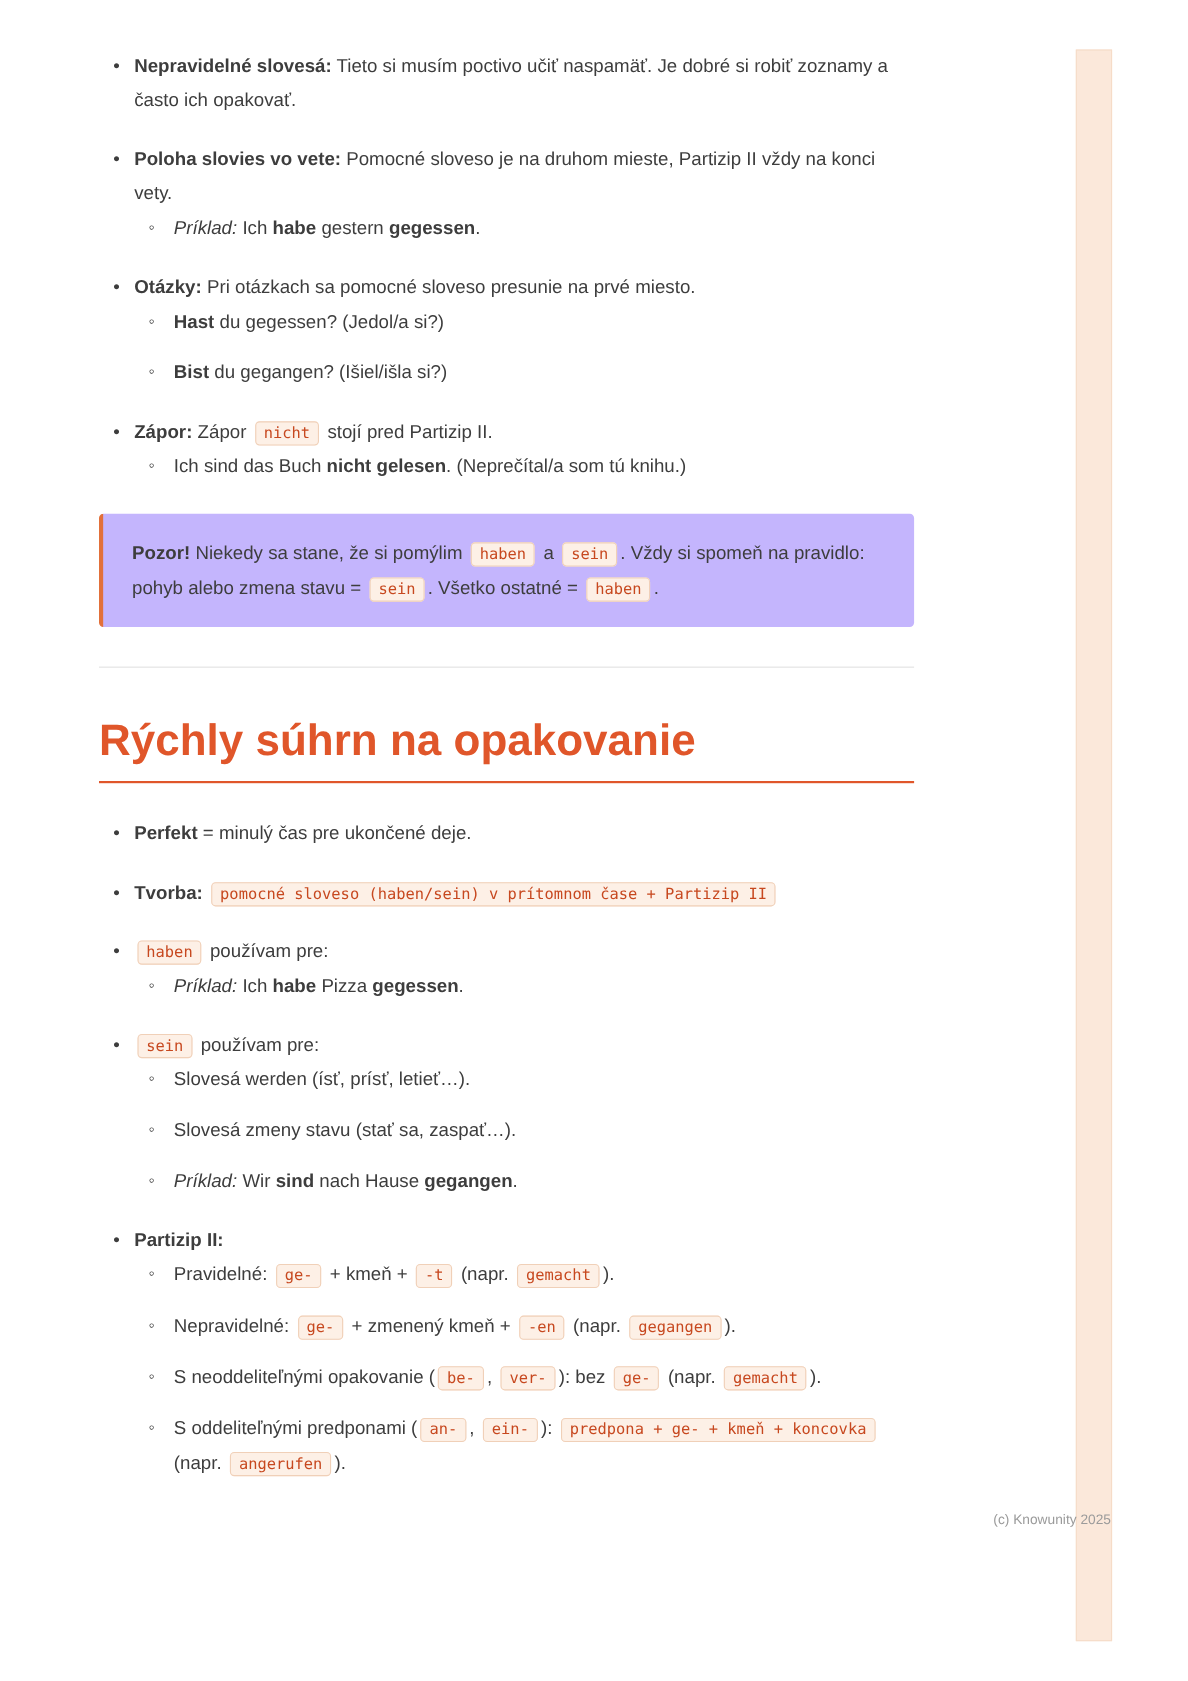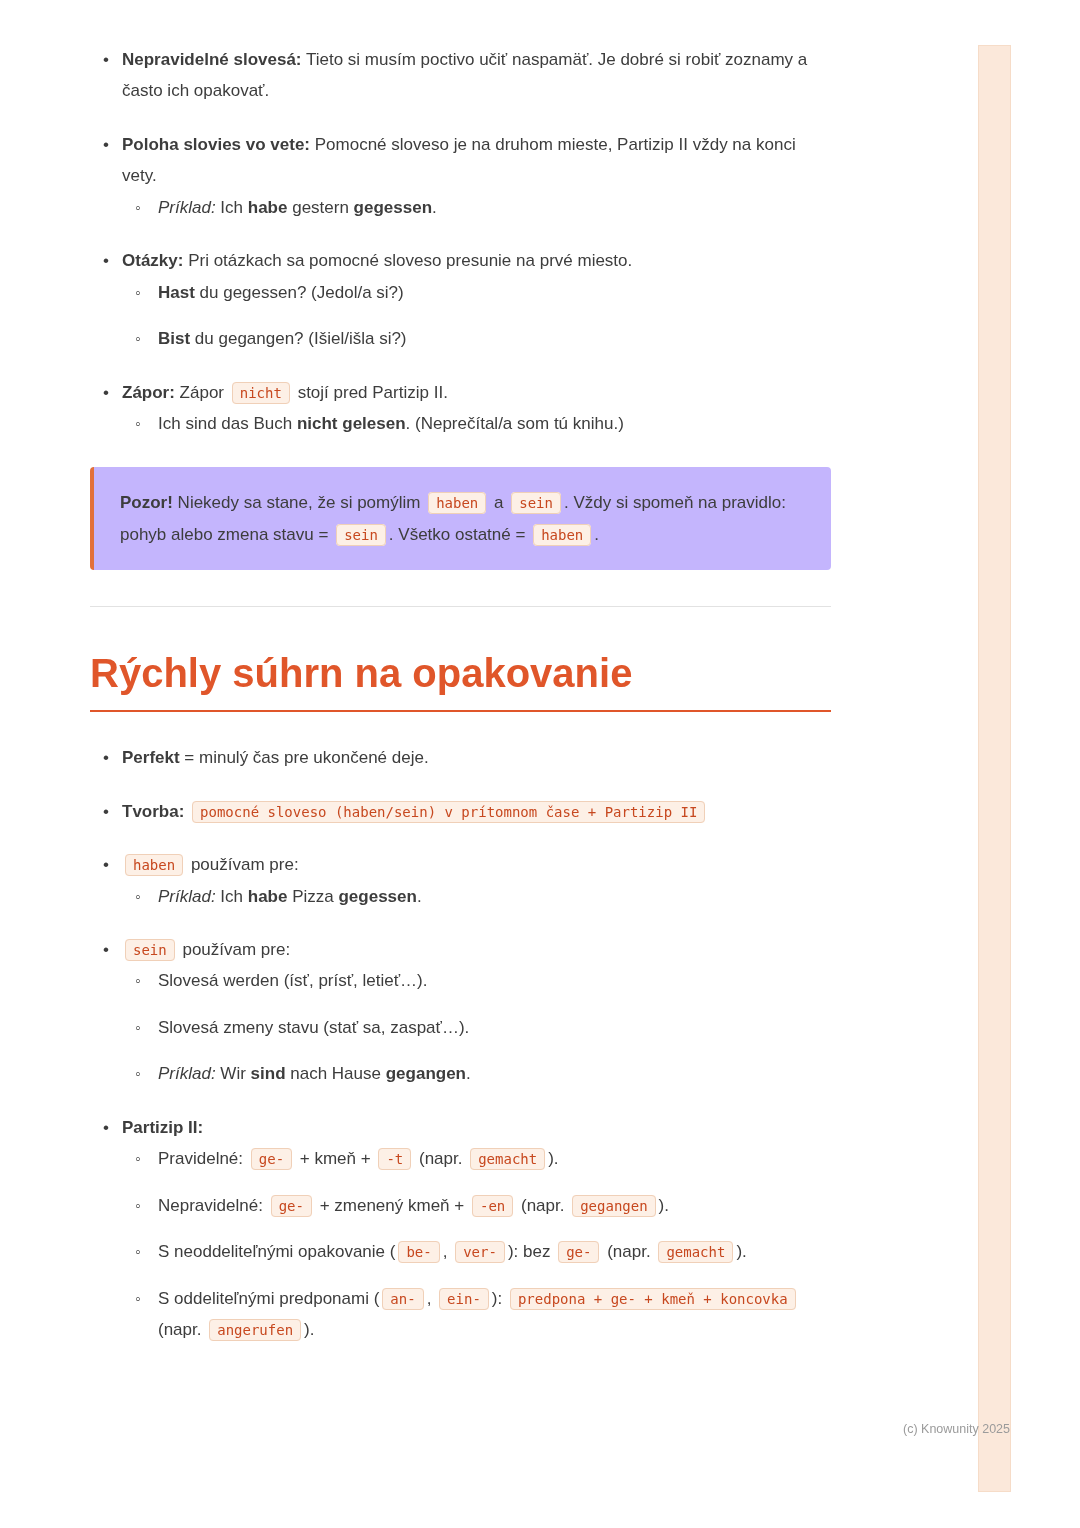--- a/index.html
+++ b/index.html
@@ -81,21 +81,21 @@
     font-size: 40px;
     font-weight: 700;
     color: #e0562a;
     padding-bottom: 14px;
     border-bottom: 2px solid #e0562a;
     margin-bottom: 30px;
   }
 
   .copyright {
     position: absolute;
-    top: 1422px; left: 903px;
+    top: 1374px; left: 903px;
     font-size: 12.5px;
     color: #9b9b9b;
     z-index: 2;
   }
 </style>
 </head>
 <body>
 
 <div class="page">
 

